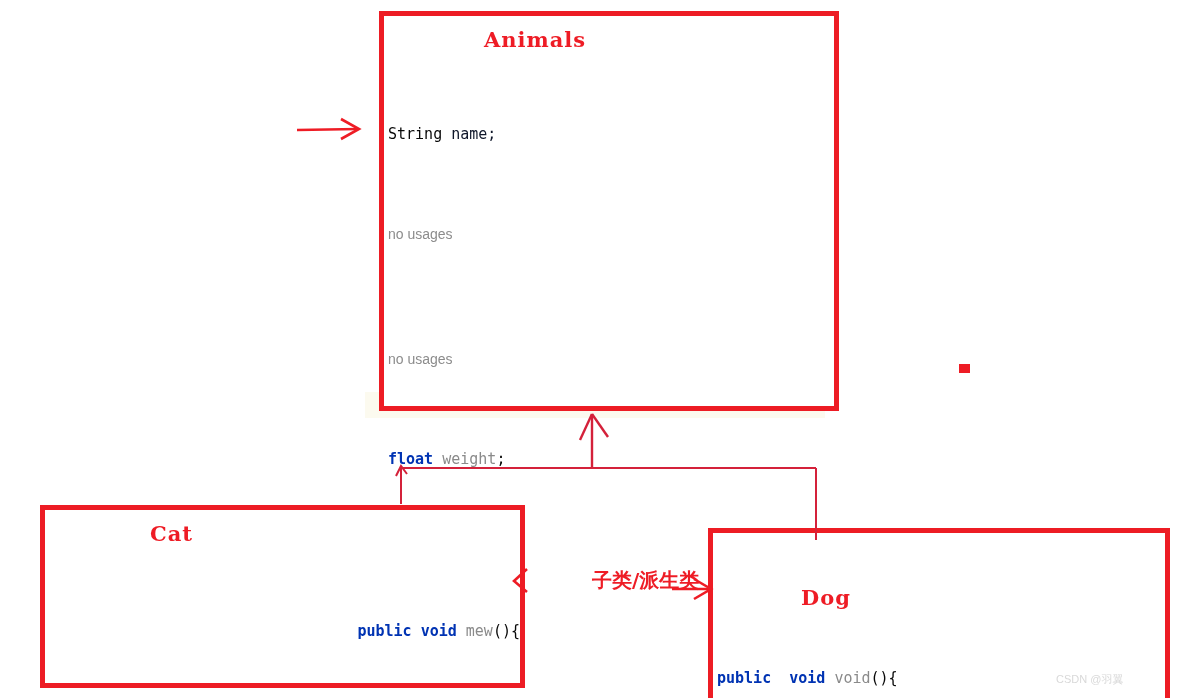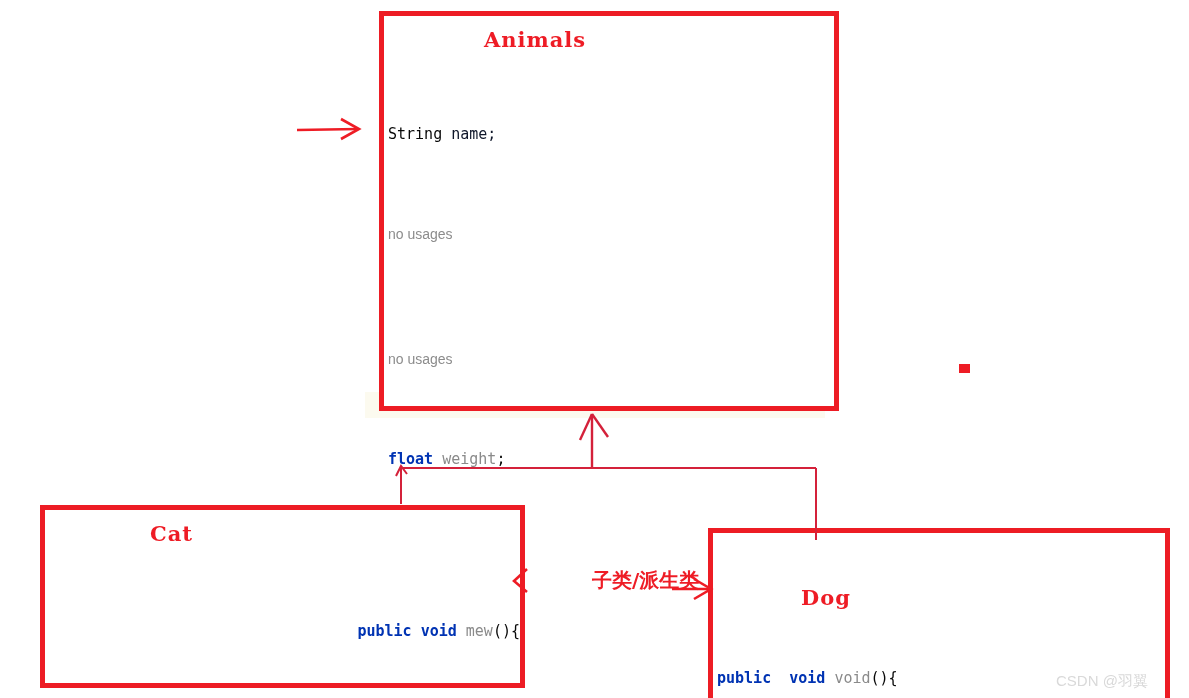--- a/index.html
+++ b/index.html
@@ -112,21 +112,21 @@
     height: 9px;
     background: #ee1c25;
   }
 
   
   #watermark {
     position: absolute;
     left: 1056px;
     top: 672px;
     font-family: "Liberation Sans", sans-serif;
-    font-size: 15px;
+    font-size: 11px;
     color: #d9d9d9;
     white-space: nowrap;
   }
 </style>
 </head>
 <body>
 
 <div id="stage">
 
   <div id="animals-band"></div>

